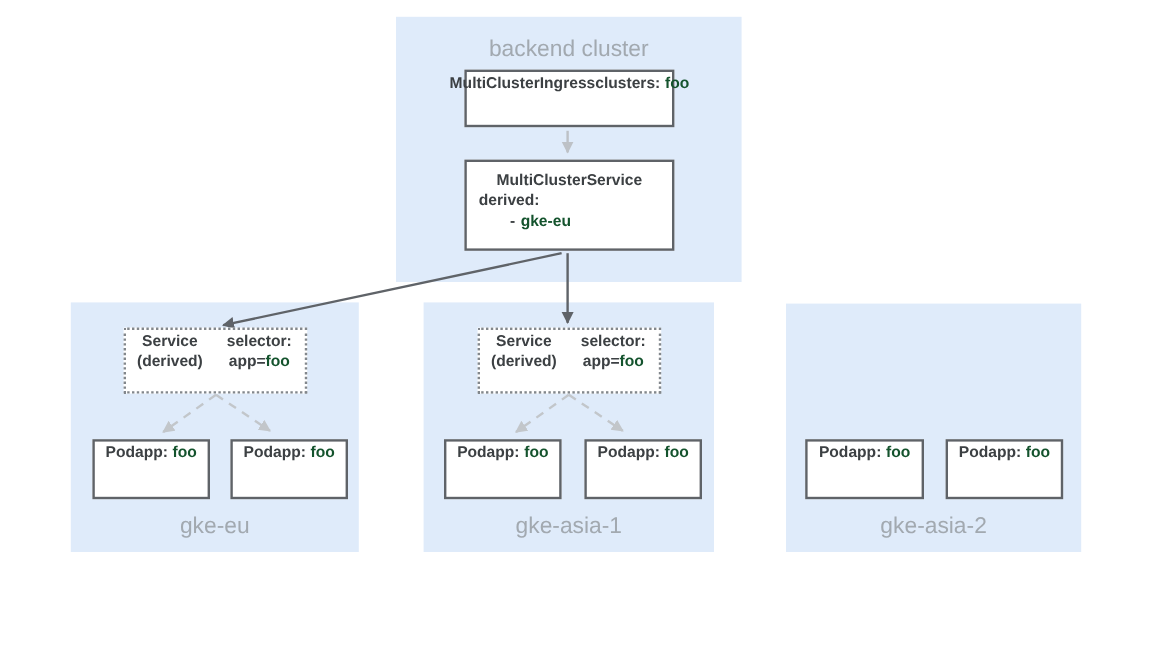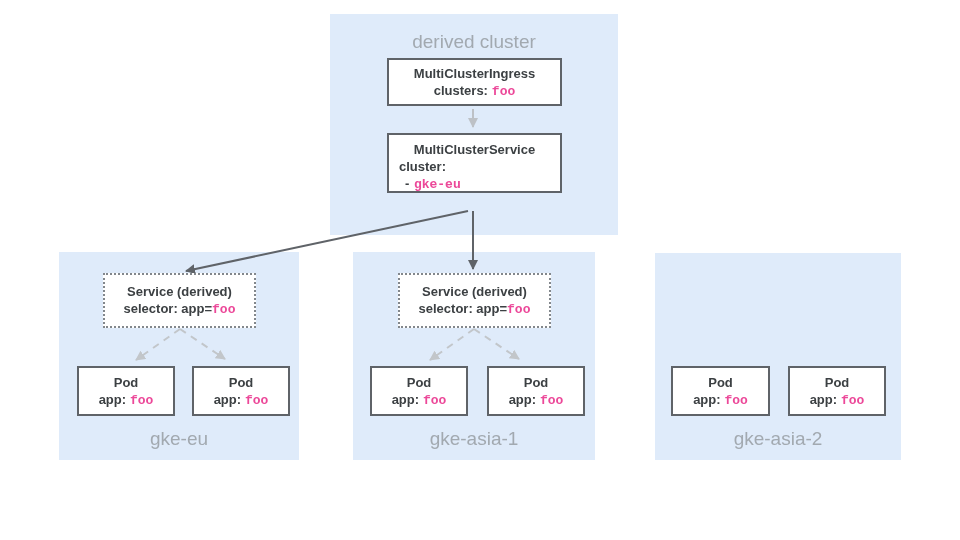--- a/index.html
+++ b/index.html
@@ -12,38 +12,38 @@
     position:absolute; left:0; right:0; text-align:center;
     color:#A2A9B0; font-size:19px; font-weight:400;
   }
   .zone-label.top { top:17px; }
   .zone-label.bottom { bottom:10px; }
   .node {
     position:absolute; background:#ffffff; border:2px solid #5F6368;
     box-sizing:border-box; color:#3C4043; font-size:13px; font-weight:bold;
     line-height:17px; z-index:10;
   }
-  .node.centered { display:flex; flex-direction:column; justify-content:center; text-align:center; }
+  .node.centered { display:flex; flex-direction:row; justify-content:center; text-align:center; }
   .node.dotted { border:2px dotted #82878C; }
   .mcs { padding-top:6px; }
   .mcs-title { text-align:center; }
   .mcs-line { text-align:left; padding-left:10px; }
-  .mcs-entry { text-align:left; padding-left:16px; }
+  .mcs-entry { text-align:left; padding-left:16px;margin-left:20px; }
   .mcs-entry .pre { margin-right:0.35em; }
-  .blue { color:#ec4899;font-family:Liberation Mono, monospace; }
+  .blue { color:#14532d; }
   .gap { margin-left:0.30em; }
   svg.arrows { position:absolute; left:0; top:0; z-index:5; }
 </style>
 </head>
 <body>
 
 <div class="canvas">
 
   <div class="zone" style="left:330px; top:14px; width:288px; height:221px;">
-    <div class="zone-label top">derived cluster</div>
+    <div class="zone-label top">backend cluster</div>
   </div>
 
   <div class="zone" style="left:59px; top:252px; width:240px; height:208px;">
     <div class="zone-label bottom">gke-eu</div>
   </div>
 
   <div class="zone" style="left:353px; top:252px; width:242px; height:208px;">
     <div class="zone-label bottom">gke-asia-1</div>
   </div>
 
@@ -77,23 +77,23 @@
     <line x1="474" y1="329" x2="519" y2="359" stroke="#C2C6CA" stroke-width="2" stroke-dasharray="7 6" marker-end="url(#mDash)"></line>
   </svg>
 
   <div class="node centered" style="left:387px; top:58px; width:175px; height:48px;">
     <div>MultiClusterIngress</div>
     <div>
       <span>clusters:</span><span class="blue gap">foo</span>
     </div>
   </div>
 
-  <div class="node mcs" style="left:387px; top:133px; width:175px; height:60px;">
+  <div class="node mcs" style="left:387px; top:133px; width:175px; height:76px;">
     <div class="mcs-title">MultiClusterService</div>
-    <div class="mcs-line">cluster:</div>
+    <div class="mcs-line">derived:</div>
     <div class="mcs-entry">
       <span class="pre">-</span><span class="blue">gke-eu</span>
     </div>
   </div>
 
   <div class="node dotted centered" style="left:103px; top:273px; width:153px; height:55px;">
     <div>Service (derived)</div>
     <div>
       <span>selector: app=</span><span class="blue">foo</span>
     </div>

